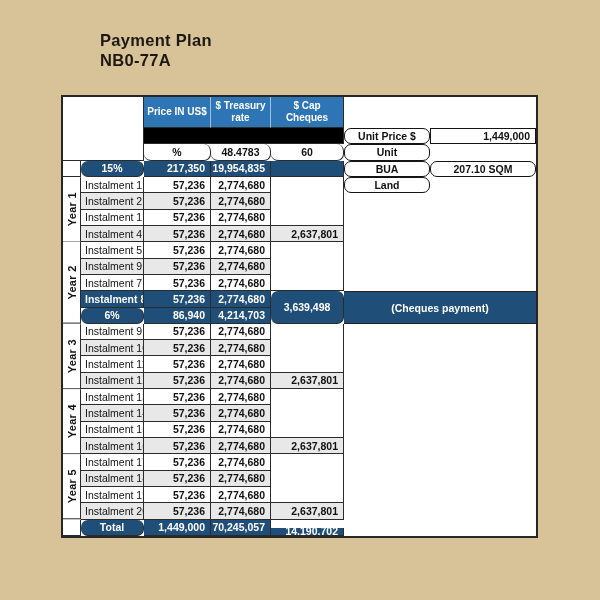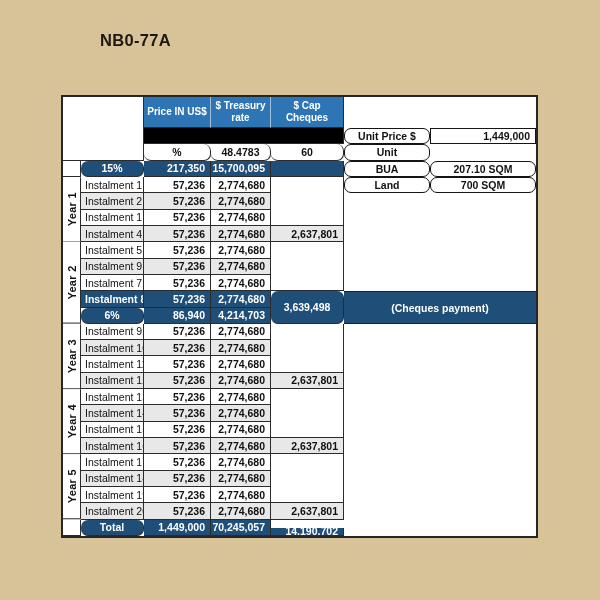--- a/index.html
+++ b/index.html
@@ -36,20 +36,21 @@
   .delivery{grid-column:1/3;grid-row:12/14;background:#1F4E79;color:#fff;font-weight:bold;
             display:flex;align-items:center;justify-content:center;font-size:10.5px;
             border-top:1px solid #222;border-bottom:1px solid #222;box-sizing:border-box;}
 </style>
 </head>
 <body>
 
 <div class="canvas">
 
   <div class="title-block">
+    <div>Payment Plan</div>
     <div>NB0-77A</div>
   </div>
 
   <div class="sheet">
 
     <div class="left-grid" id="leftGrid">
 
       <div class="cell" style="grid-column:1/3;grid-row:1/4;"></div>
 
       <div class="cell hdr" style="grid-column:3;grid-row:1;">Price IN US$</div>
@@ -58,21 +59,21 @@
 
       <div class="cell black-band" style="grid-column:3/6;grid-row:2;"></div>
 
       <div class="cell c-center num" style="grid-column:3;grid-row:3;">%</div>
       <div class="cell c-center num" style="grid-column:4;grid-row:3;">48.4783</div>
       <div class="cell c-center num" style="grid-column:5;grid-row:3;">60</div>
 
       <div class="cell" style="grid-column:1;grid-row:4;"></div>
       <div class="cell c-center navy" style="grid-column:2;grid-row:4;">15%</div>
       <div class="cell c-right navy" style="grid-column:3;grid-row:4;">217,350</div>
-      <div class="cell c-right navy" style="grid-column:4;grid-row:4;">15,700,095</div>
+      <div class="cell c-right navy" style="grid-column:4;grid-row:4;">19,954,835</div>
       <div class="cell navy" style="grid-column:5;grid-row:4;"></div>
 
       <div class="cell" style="grid-column:1;grid-row:26;"></div>
       <div class="cell c-center navy" style="grid-column:2;grid-row:26;">Total</div>
       <div class="cell c-right navy" style="grid-column:3;grid-row:26;">1,449,000</div>
       <div class="cell c-right navy" style="grid-column:4;grid-row:26;">70,245,057</div>
       <div class="cell c-right navy" style="grid-column:5;grid-row:26;margin-top:8px;">14,190,702</div>
 
     <div class="cell year-cell" style="grid-area: 5 / 1 / 9;">Year 1</div>
         <div class="cell c-left" style="grid-area: 5 / 2;">Instalment 1</div>
@@ -154,18 +155,17 @@
         <div class="cell c-right num alt" style="grid-area: 25 / 5;">2,637,801</div>
       </div>
 
     <div class="right-panel">
       <div class="cell mini c-center" style="grid-column:1;grid-row:2;">Unit Price $</div>
       <div class="cell mini c-right" style="grid-column:2;grid-row:2;">1,449,000</div>
       <div class="cell mini c-center" style="grid-column:1;grid-row:3;">Unit</div>
       <div class="cell mini c-center" style="grid-column:1;grid-row:4;">BUA</div>
       <div class="cell mini c-center" style="grid-column:2;grid-row:4;">207.10 SQM</div>
       <div class="cell mini c-center" style="grid-column:1;grid-row:5;">Land</div>
-      <div class="cell mini c-center" style="grid-column:2;grid-row:5;">700 SQM</div>
       <div class="delivery">(Cheques payment)</div>
     </div>
 
   </div>
 </div>
 
 </body></html>

